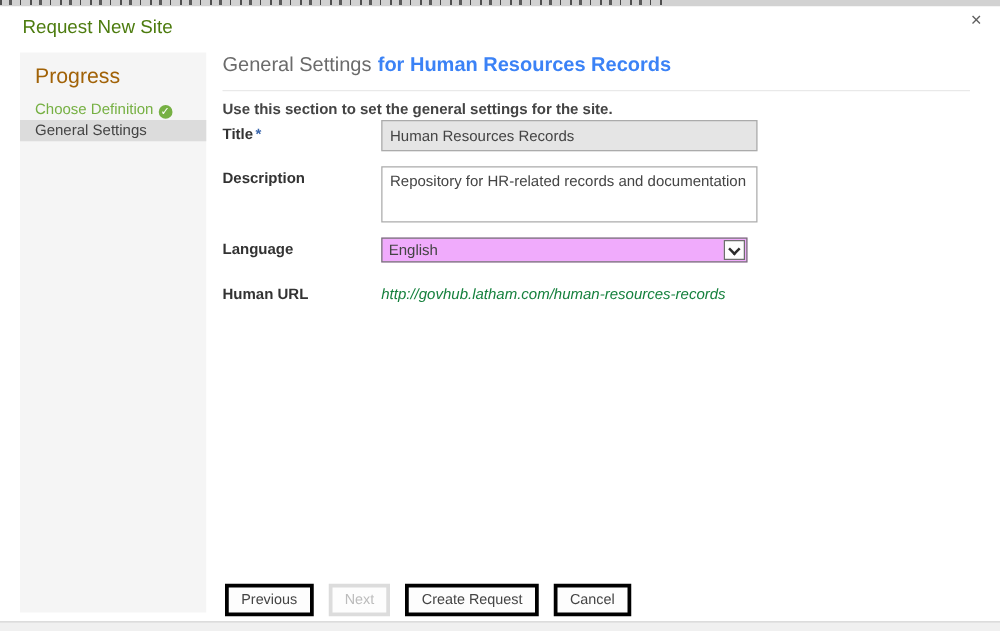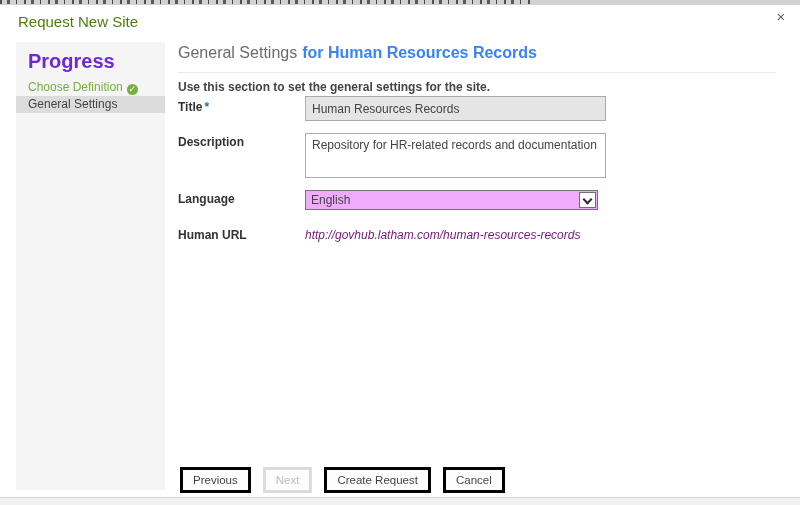--- a/index.html
+++ b/index.html
@@ -17,21 +17,21 @@
       #5a5a5a 7px 10px, rgba(0,0,0,0) 10px 16px,
       #474747 16px 17px, rgba(0,0,0,0) 17px 24px);
   }
 
   .dialog-title { position: absolute; left: 18px; top: 13px; font-size: 15px; color: #4d7c0f; }
   .close-btn { position: absolute; right: 10px; top: 8px; font-size: 15px; color: #5f5f5f; cursor: pointer;
                width: 18px; height: 18px; text-align: center; line-height: 18px; }
 
   
   .sidebar { position: absolute; left: 16px; top: 42px; width: 149px; height: 448px; background: #f5f5f5; }
-  .sidebar-heading { margin: 9px 0 0 12px; font-size: 20px; font-weight: bold; color: #6d28d9; line-height: 20px; }
+  .sidebar-heading { margin: 9px 0 0 12px; font-size: 17px; font-weight: normal; color: #a16207; line-height: 20px; }
   .steps { margin-top: 8px; }
   .step { font-size: 12px; line-height: 15px; padding: 1px 0 1px 12px; cursor: pointer; }
   .step.completed { color: #76b043; }
   .step.current { background: #dcdcdc; color: #444; }
   .check-icon { display: inline-block; width: 11px; height: 11px; background: #76b043; border-radius: 50%;
                 color: #fff; font-size: 9px; line-height: 11px; text-align: center; margin-left: 4px;
                 vertical-align: -1px; font-weight: bold; }
 
   
   .content { position: absolute; left: 178px; top: 42px; width: 598px; height: 448px; }
@@ -50,21 +50,21 @@
               resize: none; outline: none; overflow: hidden; }
 
   .select { position: absolute; left: 127px; top: 148px; width: 293px; height: 20px; border: 1px solid #767676;
             background: #f0abfc; font-size: 12px; color: #444; line-height: 18px; padding-left: 5px; cursor: default; }
   .select-arrow-box { position: absolute; right: 1px; top: 1px; width: 17px; height: 16px;
                       border: 1px solid #6e6e6e; background: #fdfdfd; }
   .select-arrow-box .chev { position: absolute; left: 4px; top: 3px; width: 7px; height: 7px;
                             border-right: 2px solid #2b2b2b; border-bottom: 2px solid #2b2b2b;
                             transform: rotate(45deg); }
 
-  .url-value { position: absolute; left: 127px; top: 186px; font-size: 12px; font-style: italic; color: #701a75; }
+  .url-value { position: absolute; left: 127px; top: 186px; font-size: 12px; font-style: italic; color: #15803d; }
 
   .button-row { position: absolute; left: 2px; top: 425px; display: flex; gap: 12px; }
   .btn { font-family: inherit; font-size: 11.5px; color: #444; background: #fdfdfd;
          border: 3px solid #000000; padding: 4px 10px; min-width: 44px; cursor: pointer; }
   .btn.disabled { color: #bcbcbc; border-color: #dcdcdc; cursor: default; }
 
   .bottom-strip { position: absolute; left: 0; right: 0; bottom: 0; height: 8px;
                   background: #f0f0f0; border-top: 1px solid #d5d5d5; }
 </style>
 </head>

